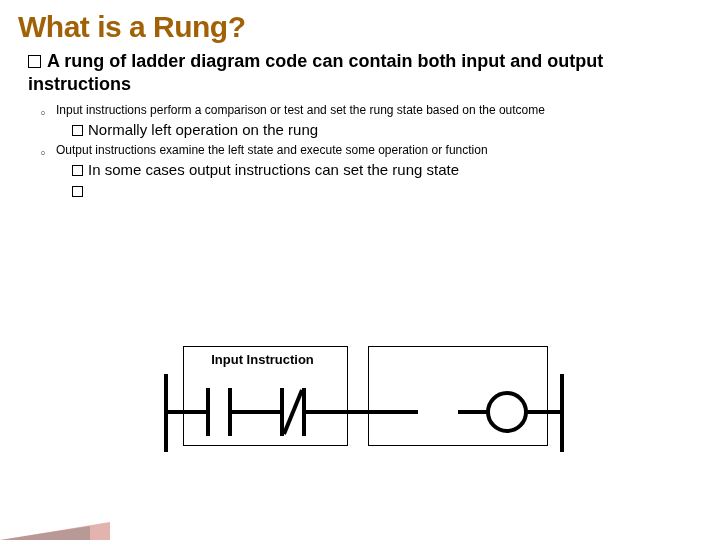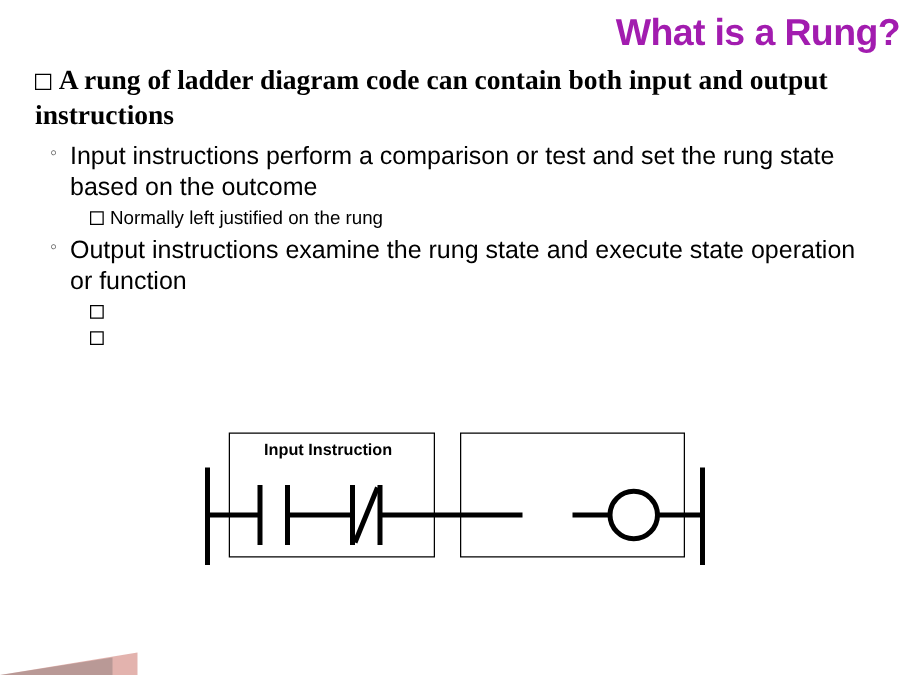--- a/index.html
+++ b/index.html
@@ -9,41 +9,39 @@
     background: #fff;
     font-family: Verdana, Geneva, sans-serif;
     color: #000;
     position: relative;
     overflow: hidden;
   }
   .title {
     font-size: 30px;
     font-weight: bold;
     padding: 10px 0 6px 18px;
-    color: #a21caf;
+    color: #a16207;
     letter-spacing: -0.5px;
-    text-align: right;
   }
   .lvl1 {
     padding: 0 44px 6px 28px;
-    font-size: 22px;
+    font-size: 18px;
     font-weight: bold;
     line-height: 1.25;
-    font-family: Liberation Serif, serif;
   }
   .lvl1 .box {
     display: inline-block;
     width: 13px; height: 13px;
     border: 1.5px solid #000;
     margin-right: 6px;
     vertical-align: -1px;
   }
   .lvl2 {
     padding: 2px 30px 2px 56px;
-    font-size: 20px;
+    font-size: 12px;
     line-height: 1.25;
     position: relative;
   }
   .lvl2::before {
     content: "◦";
     position: absolute;
     left: 40px;
     top: 2px;
     font-size: 16px;
     color: #666;
@@ -105,28 +103,28 @@
 <h1 class="title">What is a Rung?</h1>
 
 <div class="lvl1">
   <span class="box"></span><span>A rung of ladder diagram code can contain both input and output instructions</span>
 </div>
 
 <div class="lvl2">
   <span>Input instructions perform a comparison or test and set the rung state based on the outcome</span>
 </div>
 <div class="lvl3">
-  <span class="box"></span><span>Normally left justified on the rung</span>
+  <span class="box"></span><span>Normally left operation on the rung</span>
 </div>
 
 <div class="lvl2">
-  <span>Output instructions examine the rung state and execute state operation or function</span>
+  <span>Output instructions examine the left state and execute some operation or function</span>
 </div>
 <div class="lvl3">
-  <span class="box"></span>
+  <span class="box"></span><span>In some cases output instructions can set the rung state</span>
 </div>
 <div class="lvl3">
   <span class="box"></span>
 </div>
 
 <div class="diagram-wrap">
 
   <div class="group-label" style="left:42px; top:12px; width:145px;">Input Instruction</div>
 
   <div class="group-box" style="left:35px; top:6px; width:165px; height:100px;"></div>

